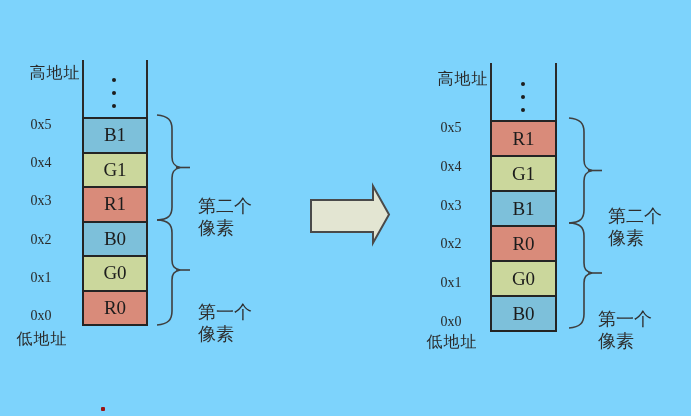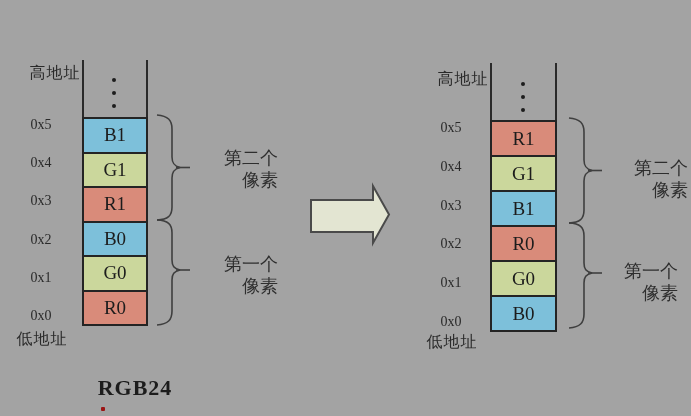--- a/index.html
+++ b/index.html
@@ -54,40 +54,41 @@
     flex: 1;
     display: flex;
     align-items: center;
     justify-content: center;
     font-size: 14px;
     color: #2a2a2a;
   }
   .pixel-label {
     font-size: 18px;
     line-height: 22px;
-    text-align: right;
+    text-align: left;
     color: #2e2e2e;
+    margin-top: 48px;
   }
   .title {
     font-size: 22px;
     font-weight: 600;
     text-align: center;
     color: #1c1c1c;
     letter-spacing: 1px;
   }
   svg { position: absolute; overflow: visible; }
   .brace { fill: none; stroke: #3f3f3f; stroke-width: 1.6; }
   .tick  { fill: none; stroke: #3f3f3f; stroke-width: 1.6; }
   .arrow-shape { stroke: #4a4a4a; stroke-width: 2; stroke-linejoin: miter; }
   .red-dot { width: 4px; height: 4px; border-radius: 1px; }
 </style>
 </head>
 <body>
 
-<div class="stage" style="background-color: #a3a3a3;">
+<div class="stage" style="background-color: #7dd3fc;">
 
   <div class="abs txt addr-label" style="left:25px; top:63px; width:60px;">高地址</div>
 
   <div class="abs walls" style="left:82px; top:60px; width:66px; height:59px;"></div>
 
   <div class="abs dots" style="left:112px; top:78px;">
       <i></i>
       <i></i>
       <i></i>
     </div>
@@ -133,21 +134,20 @@
 
   <div class="abs pixel-label" style="left:198px; top:147px; width:80px;">
     <div>第二个</div>
     <div>像素</div>
   </div>
   <div class="abs pixel-label" style="left:198px; top:253px; width:80px;">
     <div>第一个</div>
     <div>像素</div>
   </div>
 
-  <div class="abs title" style="left:85px; top:375px; width:100px;">RGB24</div>
 
   <svg style="left:300px; top:180px;" width="100" height="70" viewBox="300 180 100 70">
     <polygon class="arrow-shape" points="311,200 373,200 373,186 389,214.5 373,243 373,232 311,232" style="fill: rgb(227, 229, 210);"></polygon>
   </svg>
 
   <div class="abs txt addr-label" style="left:433px; top:69px; width:60px;">高地址</div>
 
   <div class="abs walls" style="left:490px; top:63px; width:67px; height:59px;"></div>
 
   <div class="abs dots" style="left:521px; top:82px;">

